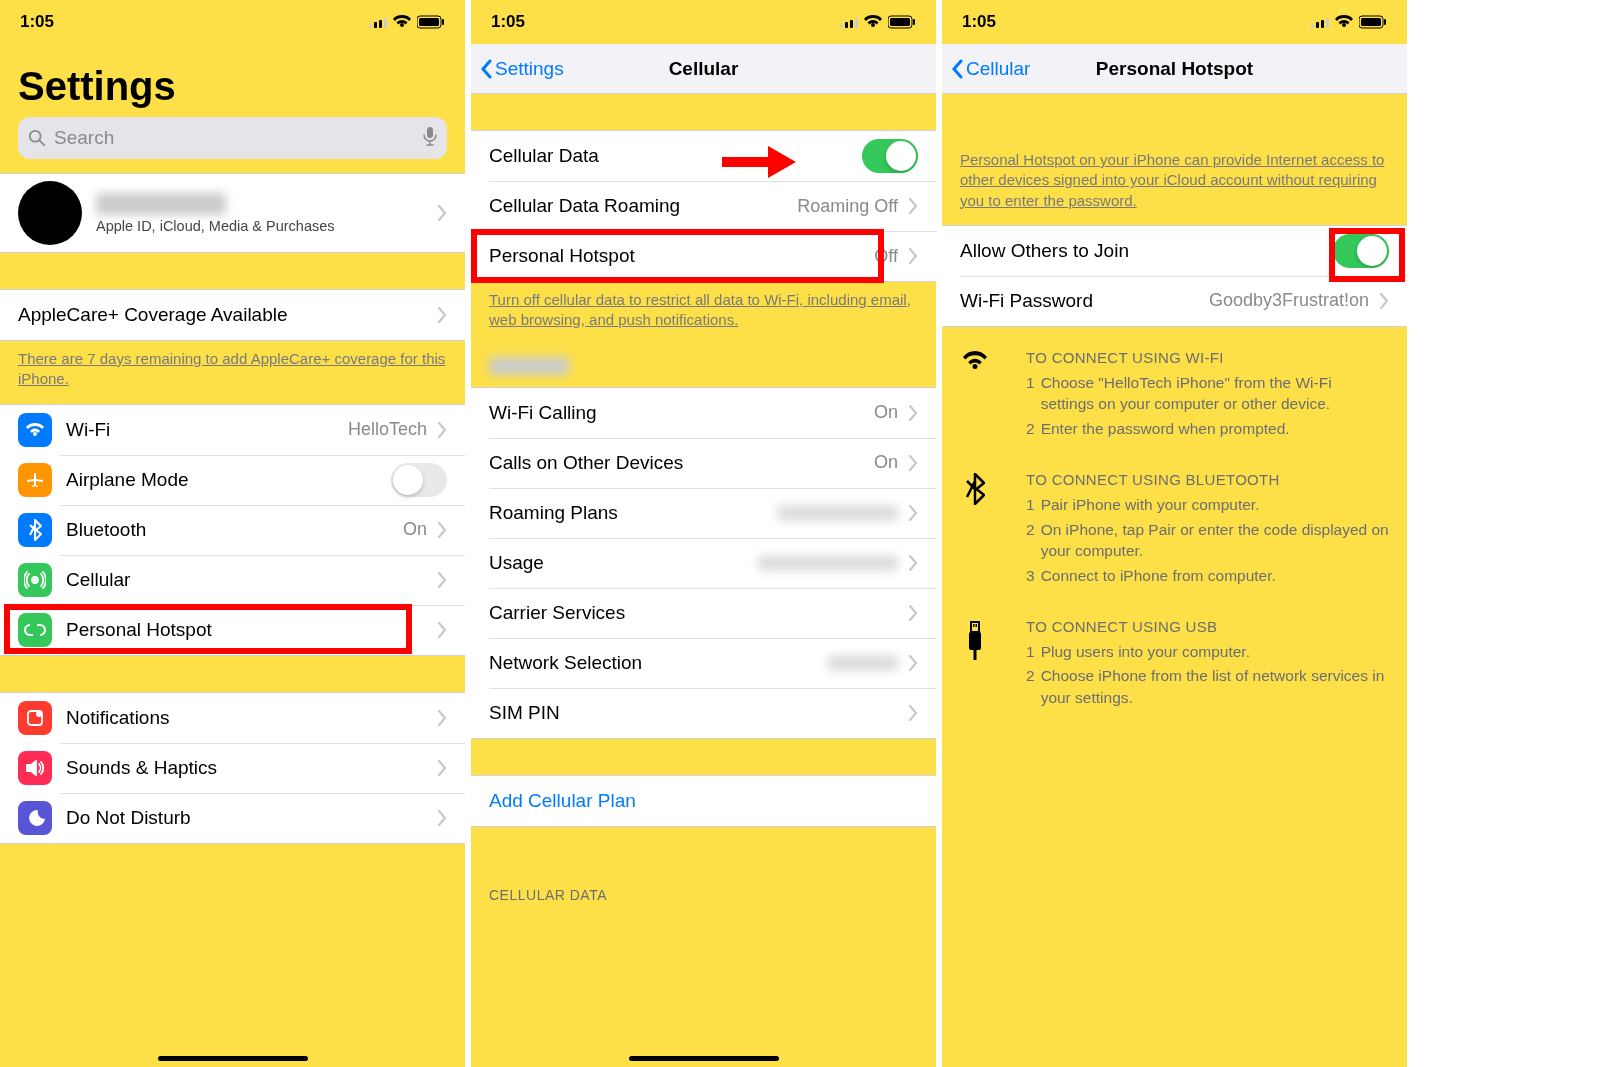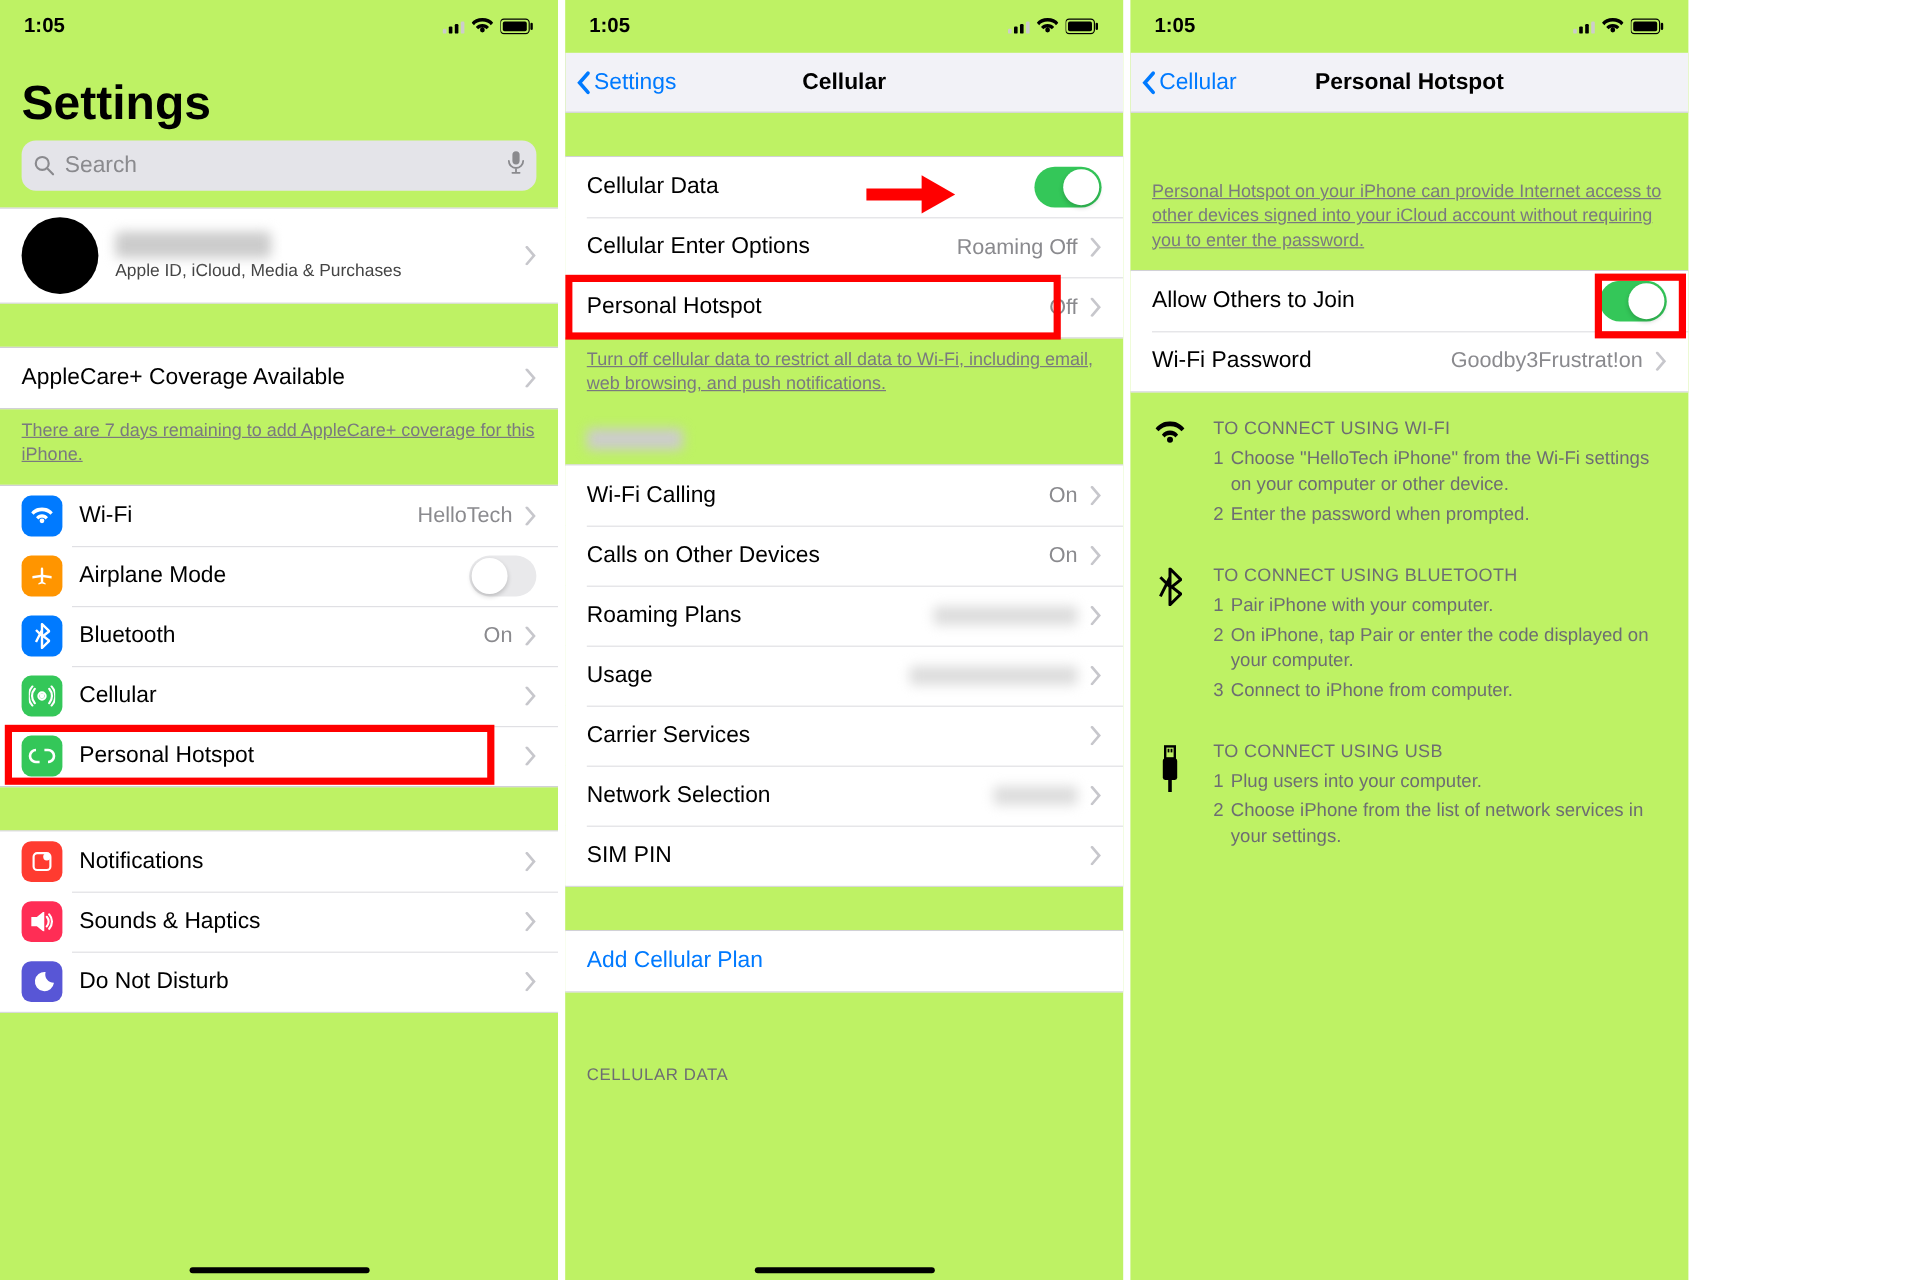--- a/index.html
+++ b/index.html
@@ -4,21 +4,21 @@
 <style>
   * { box-sizing: border-box; margin: 0; padding: 0; }
   body {
     font-family: -apple-system, BlinkMacSystemFont, "Segoe UI", Helvetica, Arial, sans-serif;
     background: #fff;
     width: 1600px;
     height: 1067px;
     display: flex;
     overflow: hidden;
   }
-  .phone { width: 465px; height: 100%; background:#bef264; position:relative; overflow:hidden; }
+  .phone { width: 465px; height: 100%; background:#fde047; position:relative; overflow:hidden; }
   .phone + .phone { margin-left:6px; }
   .statusbar {
     height:44px; display:flex; justify-content:space-between; align-items:center;
     padding:0 20px; font-size:17px; font-weight:600;
   }
   .statusbar .right { display:flex; gap:6px; align-items:center; }
   .bars { display:flex; align-items:flex-end; gap:2px; height:12px; }
   .bars span { width:3px; background:#000; border-radius:1px; }
   .bars span:nth-child(1){height:4px;background:#ccc;} .bars span:nth-child(2){height:6px;}
   .bars span:nth-child(3){height:8px;} .bars span:nth-child(4){height:10px;background:#ccc;}
@@ -50,21 +50,21 @@
   .toggle.on { background:#34c759; }
   .toggle .knob { width:30px; height:30px; border-radius:50%; background:#fff; position:absolute; top:2px; left:2px;
     box-shadow:0 2px 4px rgba(0,0,0,.2); transition:left .1s; }
   .toggle.on .knob { left:24px; }
   .spacer { height:36px; }
   .redbox { position:absolute; border:6px solid #f00; pointer-events:none; z-index:5; }
   .redarrow { position:absolute; z-index:5; color:#f00; }
   .homebar { position:absolute; bottom:6px; left:50%; transform:translateX(-50%);
     width:150px; height:5px; background:#000; border-radius:3px; }
   .link { color:#007aff; font-size:19px; }
-  .instruct { display:flex; gap:21px; padding:22px 18px 6px; }
+  .instruct { display:flex; gap:36px; padding:22px 18px 6px; }
   .instruct .icol { width:30px; flex:none; display:flex; justify-content:center; padding-top:2px; }
   .instruct .tcol { flex:1; }
   .instruct .tcol .title2 { font-size:15px; color:#6d6d72; letter-spacing:.3px; margin-bottom:6px; }
   .instruct ol { list-style:none; font-size:15.5px; color:#6d6d72; }
   .instruct ol li { display:flex; gap:6px; margin-bottom:3px; line-height:1.4; }
   .instruct ol li span.num { flex:none; }
   .p1 .group.applecare .row::before{left:18px;}
   .p2 .arrow-draw svg{display:block;}
 </style>
 </head>
@@ -291,21 +291,21 @@
 
   <div class="spacer"></div>
   <div class="group">
     <div class="row noindent">
       <span class="label">Cellular Data</span>
       <div class="toggle on">
           <div class="knob"></div>
         </div>
     </div>
     <div class="row noindent">
-      <span class="label">Cellular Enter Options</span>
+      <span class="label">Cellular Data Roaming</span>
       <span class="value">Roaming Off</span>
       <span class="chev">
           <svg viewBox="0 0 10 16">
             <path d="M2 1l6 7-6 7" fill="none" stroke="currentColor" stroke-width="2.2" stroke-linecap="round"></path>
           </svg>
         </span>
     </div>
     <div class="row noindent">
       <span class="label">Personal Hotspot</span>
       <span class="value">Off</span>

